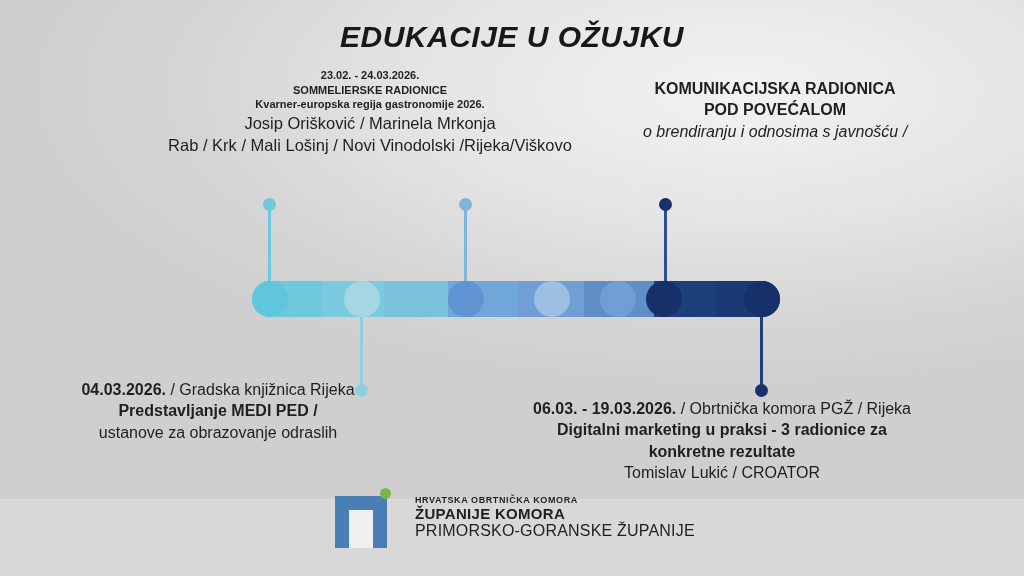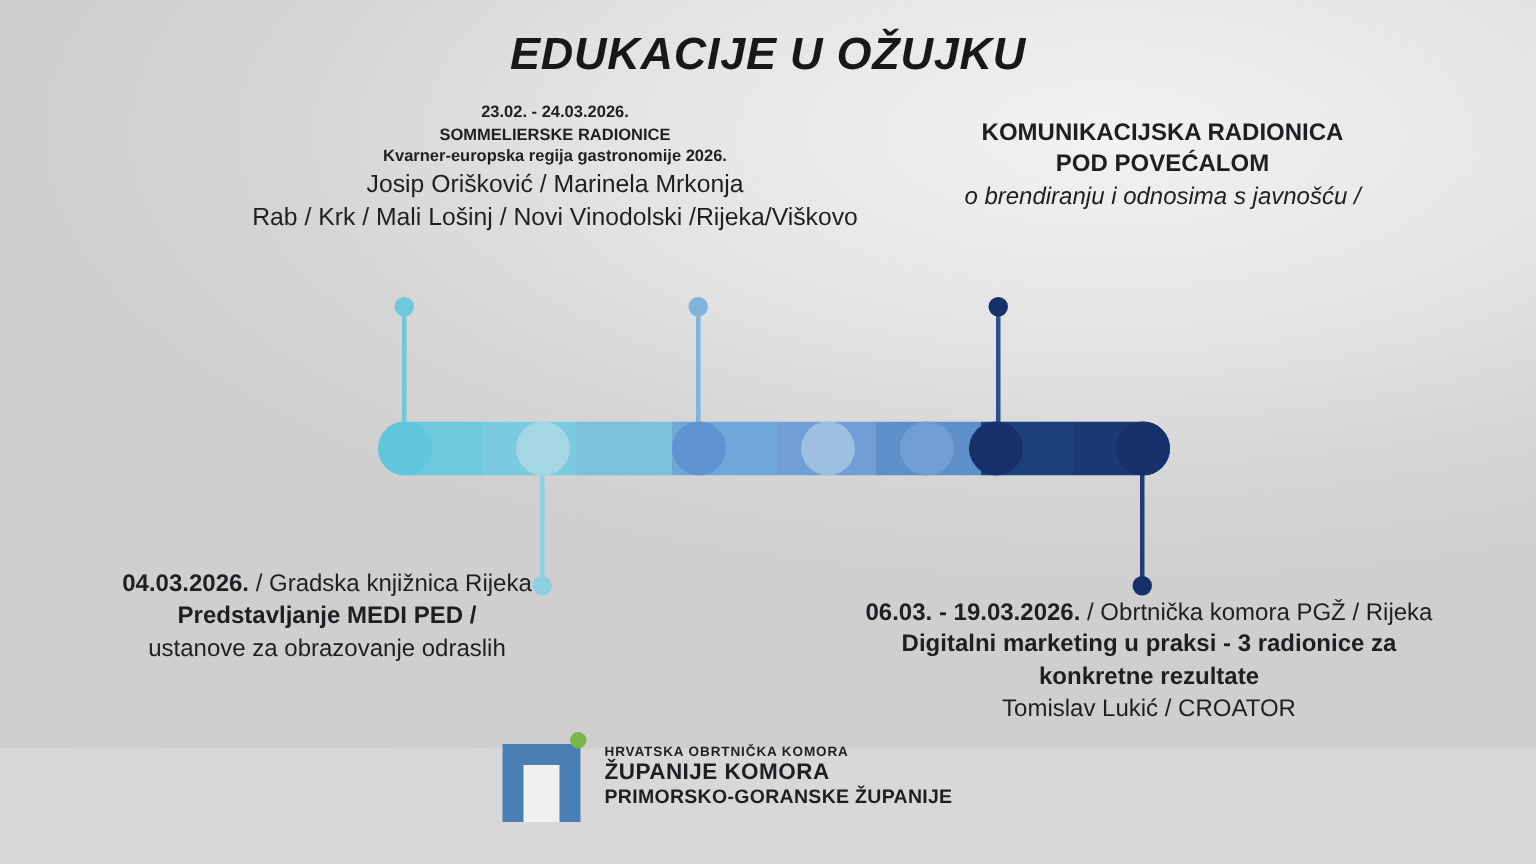--- a/index.html
+++ b/index.html
@@ -85,31 +85,31 @@
 
   #block-komunikacijska {
     left: 560px; top: 78px; width: 430px; text-align: center; font-size: 16px;
   }
 
   #block-medi {
     left: 18px; top: 379px; width: 400px; text-align: center; font-size: 16px;
   }
 
   #block-digitalni {
-    left: 516px; top: 398px; width: 500px; text-align: center; font-size: 16px;
+    left: 472px; top: 398px; width: 500px; text-align: center; font-size: 16px;
   }
 
   
   .logo-wrap {
     position: absolute;
     left: 335px;
     top: 486px;
     display: flex;
     align-items: center;
-    gap: 10px;
+    gap: 22px;
   }
   .logo-mark {
     position: relative;
     width: 58px;
     height: 62px;
   }
   .logo-mark .sq-outer {
     position: absolute;
     left: 0; top: 10px;
     width: 52px; height: 52px;
@@ -124,21 +124,21 @@
   .logo-mark .dot {
     position: absolute;
     right: 2px; top: 2px;
     width: 11px; height: 11px;
     border-radius: 50%;
     background: #7ab648;
   }
   .logo-text { color: #1d1f22; }
   .logo-text .l1 { font-size: 9px; font-weight: bold; letter-spacing: 0.6px; }
   .logo-text .l2 { font-size: 15px; font-weight: bold; letter-spacing: 0.3px; }
-  .logo-text .l3 { font-size: 13px; font-weight: bold; letter-spacing: 0.2px; }
+  .logo-text .l3 { font-size: 16px; font-weight: normal; letter-spacing: 0.2px; }
 </style>
 </head>
 <body>
 
 <div id="stage">
 
   <div class="title">EDUKACIJE U OŽUJKU</div>
 
   <div class="block" id="block-sommelier">
     <div class="line big l-date">23.02. - 24.03.2026.</div>

